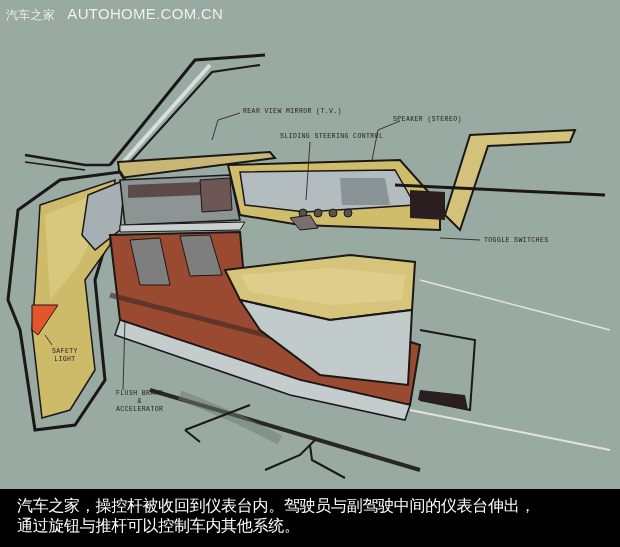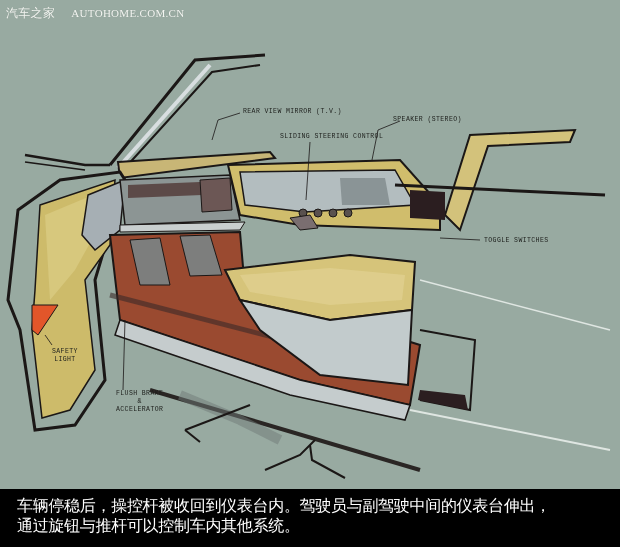--- a/index.html
+++ b/index.html
@@ -1,22 +1,22 @@
 <!DOCTYPE html>
 <html><head>
 <meta charset="utf-8">
 <style>
   html, body { margin: 0; padding: 0; }
   body { width: 620px; height: 547px; overflow: hidden; background: #000; font-family: "DejaVu Sans", sans-serif; }
   .stage { position: relative; width: 620px; height: 547px; }
   .artwork { position: absolute; left: 0; top: 0; width: 620px; height: 489px; background: #98aaa1; overflow: hidden; }
   .artwork svg { position: absolute; left: 0; top: 0; }
   .watermark { position: absolute; left: 6px; top: 5px; color: #f3f5f1; font-size: 12px; letter-spacing: 0.3px; white-space: nowrap; text-shadow: 0 0 1px rgba(0,0,0,0.15); }
-  .watermark .brand { font-family: "DejaVu Sans", sans-serif; font-size: 12px; }
-  .watermark .domain { font-family: Liberation Serif, serif; font-size: 11px; margin-left: 12px; }
+  .watermark .brand { font-family: "DejaVu Sans", sans-serif; font-size: 12px; margin-right: 8px; }
+  .watermark .domain { font-family: Liberation Sans, sans-serif; font-size: 15px; }
   .annot { position: absolute; font-family: "Liberation Mono", monospace; font-size: 6.5px; color: #1d1f1c; letter-spacing: 0.4px; white-space: nowrap; text-transform: uppercase; line-height: 1.2; }
   .caption { position: absolute; left: 0; top: 489px; width: 620px; height: 58px; background: #000; color: #fff; }
   .caption .line { position: absolute; left: 17px; font-size: 16px; line-height: 20px; white-space: nowrap; letter-spacing: -0.3px; }
   .caption .l1 { top: 7px; }
   .caption .l2 { top: 28px; font-family: Liberation Mono, monospace; }
 </style>
 </head>
 <body>
 
 <div class="stage">
@@ -101,17 +101,17 @@
       <div>light</div>
     </div>
     <div class="annot" style="left:116px; top:390px; text-align:center;">
       <div>Flush brake</div>
       <div>&amp;</div>
       <div>Accelerator</div>
     </div>
   </div>
 
   <div class="caption">
-    <div class="line l1">车辆停稳后，操控杆被收回到仪表台内。驾驶员与副驾驶中间的仪表台伸出，</div>
+    <div class="line l1">汽车之家，操控杆被收回到仪表台内。驾驶员与副驾驶中间的仪表台伸出，</div>
     <div class="line l2">通过旋钮与推杆可以控制车内其他系统。</div>
   </div>
 
 </div>
 
 </body></html>

